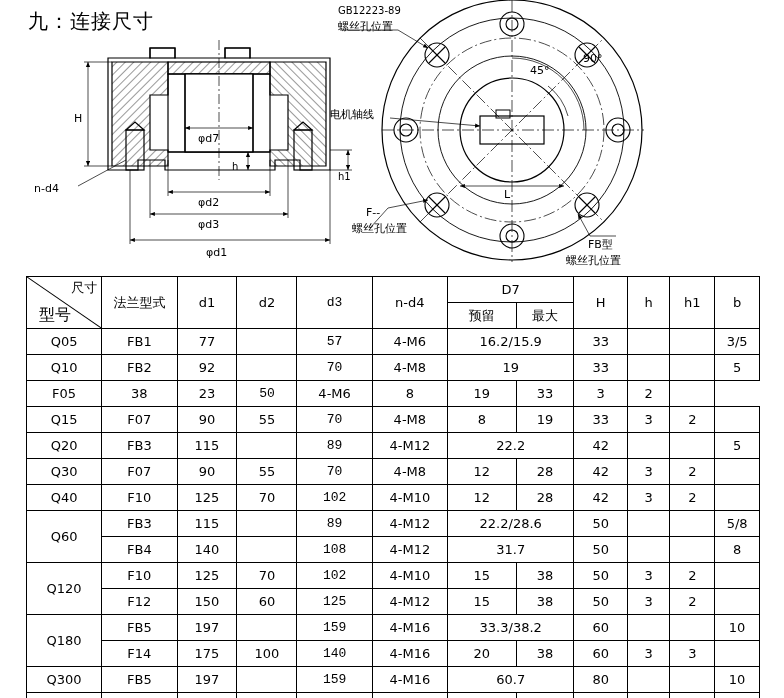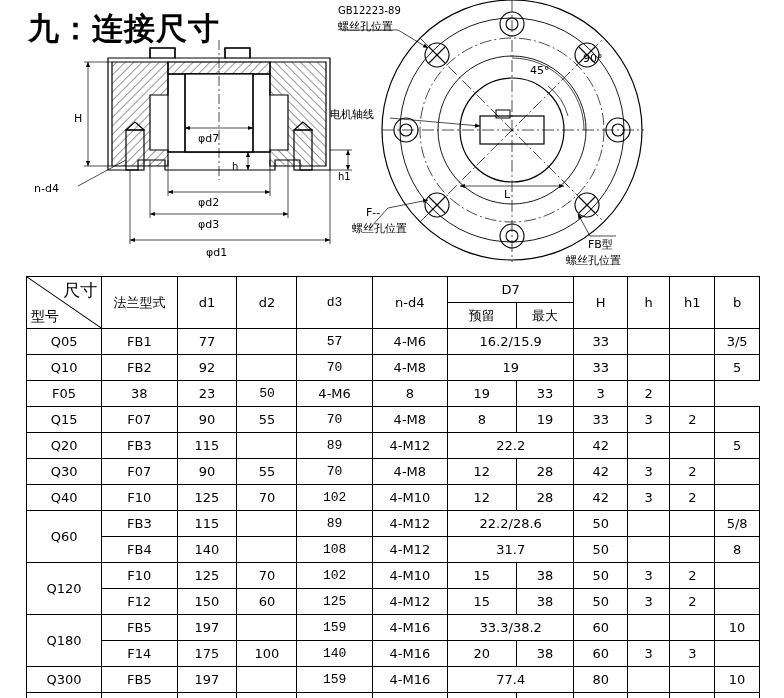--- a/index.html
+++ b/index.html
@@ -6,21 +6,21 @@
   body{
     width:784px;height:698px;
     background:#ffffff;
     font-family:"Liberation Sans","DejaVu Sans",sans-serif;
     color:#000;
     position:relative;
     overflow:hidden;
   }
   .title{
     position:absolute;left:28px;top:8px;
-    font-size:31px;font-weight:bold;letter-spacing:1px;
+    font-size:20px;font-weight:normal;letter-spacing:1px;
     font-family:"DejaVu Sans","Liberation Sans",sans-serif;
   }
   #drawing{position:absolute;left:0;top:0;width:784px;height:272px;}
   #drawing text{font-family:"DejaVu Sans","Liberation Sans",sans-serif;}
 
   
   .tbl-wrap{position:absolute;left:26px;top:276px;width:734px;}
   table.dims{
     border-collapse:collapse;
     width:734px;
@@ -33,22 +33,22 @@
     vertical-align:middle;
     padding:0;
     height:25px;
     font-weight:normal;
     font-size:13px;
   }
   .corner{position:relative;height:52px;width:74px;padding:0;}
   .corner .diag{
     position:absolute;left:0;top:0;width:100%;height:100%;
   }
-  .corner .t1{position:absolute;right:4px;top:2px;font-size:17px;}
-  .corner .t2{position:absolute;left:4px;bottom:2px;font-size:14px;}
+  .corner .t1{position:absolute;right:4px;top:2px;font-size:13px;}
+  .corner .t2{position:absolute;left:12px;bottom:2px;font-size:16px;}
   .c-model{width:66px;}
   .c-flange{width:68px;}
   .c-d1{width:54px;margin-left:44px;}
   .c-d2{width:54px;}
   .c-d3{width:54px;font-family:Liberation Mono, monospace;}
   .c-nd4{width:68px;}
   .c-d7a{width:62px;}
   .c-d7b{width:52px;margin-top:7px;}
   .c-h{width:48px;}
   .c-hh{width:38px;}
@@ -420,21 +420,21 @@
           <td class="c-h1">3</td>
           <td class="c-b"></td>
         </tr>
         <tr>
           <td class="c-model" rowspan="1">Q300</td>
           <td class="c-flange">FB5</td>
           <td class="c-d1">197</td>
           <td class="c-d2"></td>
           <td class="c-d3">159</td>
           <td class="c-nd4">4-M16</td>
-          <td colspan="2">77.4</td>
+          <td colspan="2">60.7</td>
           <td class="c-h">80</td>
           <td class="c-hh"></td>
           <td class="c-h1"></td>
           <td class="c-b">10</td>
         </tr>
         <tr>
           <td class="c-model" rowspan="1">Q500</td>
           <td class="c-flange">F16</td>
           <td class="c-d1">210</td>
           <td class="c-d2">130</td>

